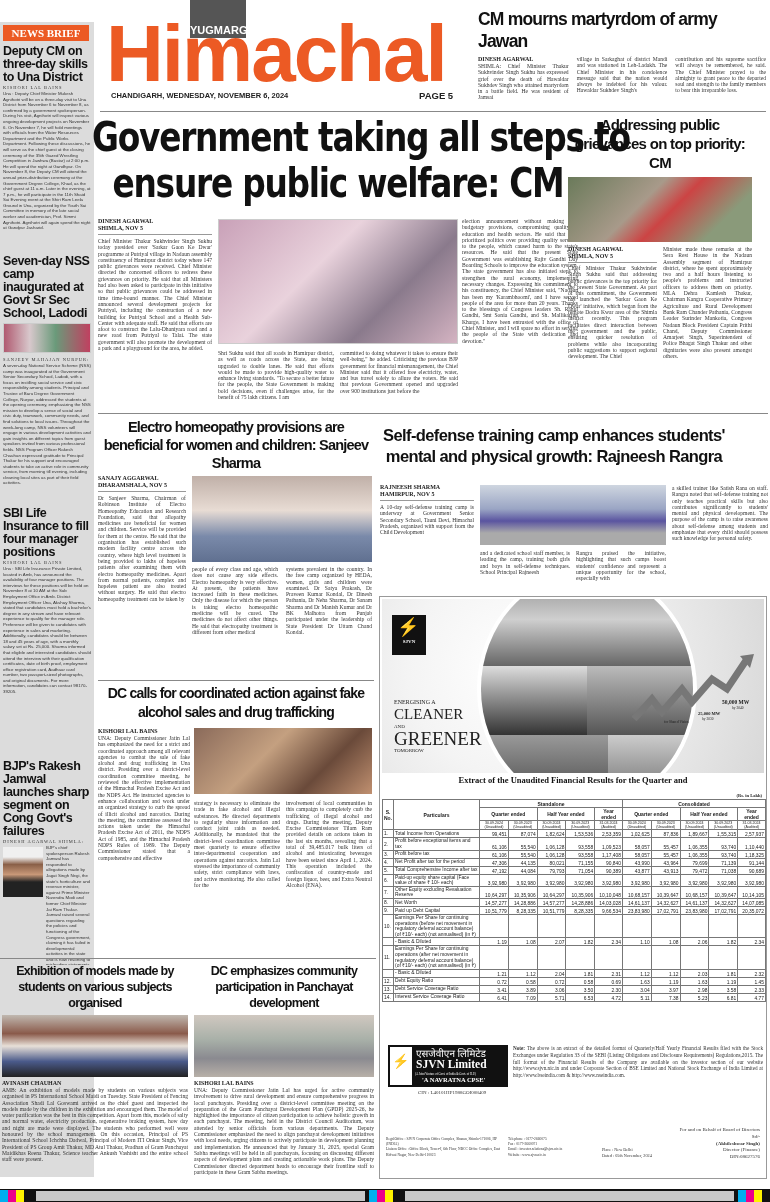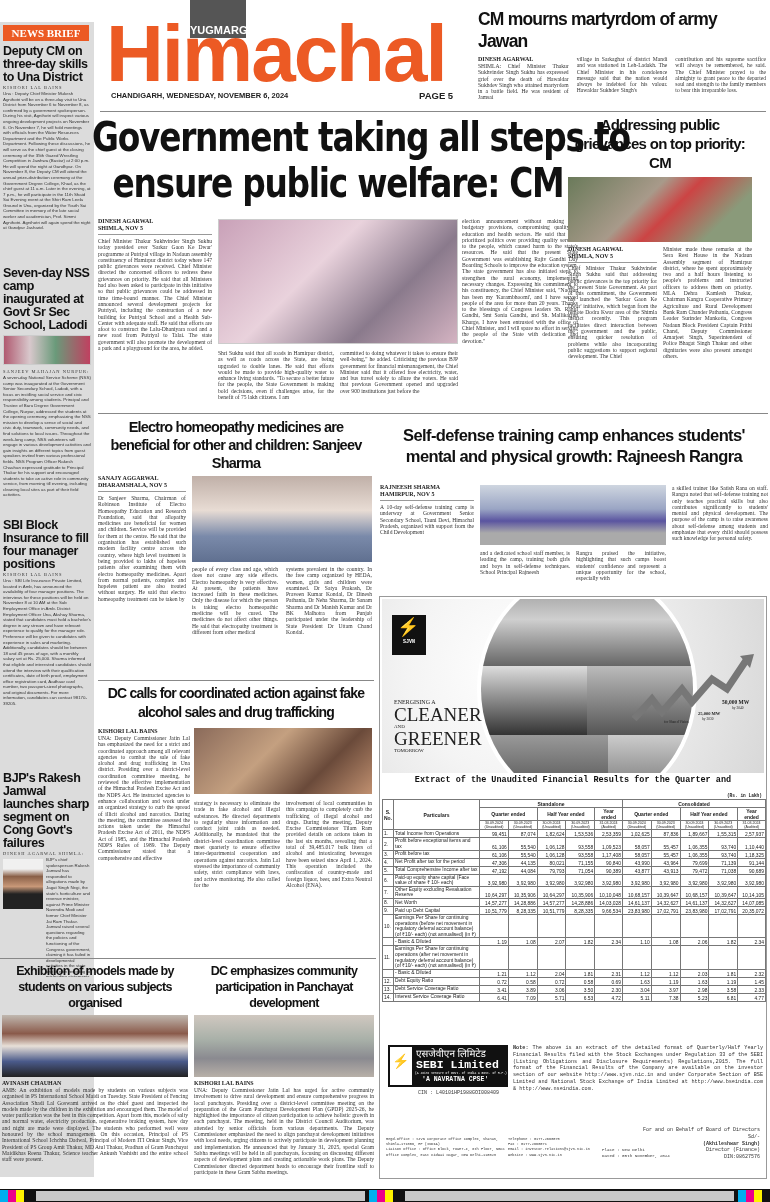--- a/index.html
+++ b/index.html
@@ -1,18 +1,18 @@
 <!DOCTYPE html>
 <html><head>
 <meta charset="utf-8">
 <style>
 *{box-sizing:border-box;margin:0;padding:0}
 body{width:770px;height:1202px;background:#fff;font-family:"Liberation Serif",serif;color:#222;position:relative;overflow:hidden}
 .abs{position:absolute}
-.sans{font-family:Liberation Mono, monospace}
+.sans{font-family:Liberation Serif, serif}
 p.body{font-size:5.6px;line-height:6.3px;text-align:justify;color:#333}
 .by{font-weight:bold;font-size:6px;line-height:7px;color:#222}
 .photo{background:linear-gradient(135deg,#c9a1b8,#e9d2dc 40%,#8a7a8c 70%,#d4b3c2);border:1px solid #ccc}
 .photo2{background:linear-gradient(135deg,#6a7a5a,#a89a8a 40%,#c44 55%,#8a9a7a 80%)}
 .photo3{background:linear-gradient(180deg,#cfd6e0,#9aa5c4 40%,#5a54a0 60%,#aaa 80%)}
 .photo4{background:linear-gradient(135deg,#d8d0c8,#b8a898 40%,#7a6858 70%,#c8b8a8)}
 .photo5{background:linear-gradient(135deg,#8a6a5a,#c4a080 40%,#6a4a3a 70%,#c09070)}
 .photo6{background:linear-gradient(180deg,#c0b0a8,#e8dcd4 40%,#7a8aaa 70%,#607090)}
 .photo7{background:linear-gradient(180deg,#d0c8c0,#a8b0a8 40%,#8a8a90 70%,#b8b0a8)}
 .hr{height:2px;background:#888}
@@ -39,28 +39,28 @@
 </head>
 <body>
 
 <div id="sidebar" class="abs">
   <div class="tag" style="margin-top:3px">NEWS BRIEF</div>
   <div style="margin-top:4px">
     <h3>Deputy CM on three-day skills to Una District</h3>
     <div class="sby">KISHORI LAL BAINS</div>
     <div class="stxt" style="height:160px;overflow:hidden">Una : Deputy Chief Minister Mukesh Agnihotri will be on a three-day visit to Una District from November 6 to November 8, as confirmed by a government spokesperson. During his visit, Agnihotri will inspect various ongoing development projects on November 6. On November 7, he will hold meetings with officials from the Water Resources Department and the Public Works Department. Following these discussions, he will serve as the chief guest at the closing ceremony of the 35th Gazed Wrestling Competition in Jawhwa (Bastar) at 2:00 p.m. He will spend the night at Gandhpur. On November 8, the Deputy CM will attend the annual prize-distribution ceremony at the Government Degree College, Khad, as the chief guest at 11 a.m. Later in the evening, at 7 p.m., he will participate in the 11th Shaid Sai Evening event at the Shiri Ram Leela Ground in Una, organized by the Youth Sai Committee in memory of the late social worker and academician, Prof. Simmi Agnihotri. Agnihotri will again spend the night at Gandpur Jasharid.</div>
   </div>
-  <div style="margin-top:16px">
+  <div style="margin-top:4px">
     <h3>Seven-day NSS camp inaugurated at Govt Sr Sec School, Ladodi</h3>
     <div class="photo" style="margin:3px 3px;height:30px;background:linear-gradient(90deg,#b05a70,#d8c8cc 30%,#6a9a7a 60%,#c04060)"></div>
     <div class="sby">SANJEEV MAHAJAN NURPUR:</div>
     <div class="stxt" style="height:140px;overflow:hidden">A seven-day National Service Scheme (NSS) camp was inaugurated at the Government Senior Secondary School, Ladodi, with a focus on instilling social service and civic responsibility among students. Principal and Trustee of Baru Degree Government College, Nurpur, addressed the students at the opening ceremony, emphasizing the NSS mission to develop a sense of social and civic duty, teamwork, community needs, and find solutions to local issues. Throughout the week-long camp, NSS volunteers will engage in various development activities and gain insights on different topics from guest speakers invited from various professional fields. NSS Program Officer Rakesh Chauhan expressed gratitude to Principal Thakur for his support and encouraged students to take an active role in community service, from morning till evening, including cleaning local sites as part of their field activities.</div>
   </div>
   <div style="margin-top:4px">
-    <h3>SBI Block Insurance to fill four manager positions</h3>
+    <h3>SBI Life Insurance to fill four manager positions</h3>
     <div class="sby">KISHORI LAL BAINS</div>
     <div class="stxt" style="height:190px;overflow:hidden">Una : SBI Life Insurance Private Limited, located in Amb, has announced the availability of four manager positions. The interviews for these positions will be held on November 8 at 10 AM at the Sub Employment Office in Amb. District Employment Officer Una, Akshay Sharma, stated that candidates must hold a bachelor's degree in any stream and have relevant experience to qualify for the manager role. Preference will be given to candidates with experience in sales and marketing. Additionally, candidates should be between 18 and 45 years of age, with a monthly salary set at Rs. 25,000. Sharma informed that eligible and interested candidates should attend the interview with their qualification certificates, date of birth proof, employment office registration card, Aadhaar card number, two passport-sized photographs, and original documents. For more information, candidates can contact 98170-39205.</div>
   </div>
   <div style="margin-top:4px">
     <h3>BJP's Rakesh Jamwal launches sharp segment on Cong Govt's failures</h3>
     <div class="sby">DINESH AGARWAL SHIMLA:</div>
     <div style="position:relative;padding:0 3px">
       <div style="float:left;width:40px;height:50px;margin:2px 3px 1px 0;background:linear-gradient(180deg,#f0f0f0 0%,#f0f0f0 20%,#8a6048 35%,#c89878 55%,#222 70%,#222 100%)"></div>
       <div class="stxt" style="padding:0;height:120px;overflow:hidden">BJP's chief spokesperson Rakesh Jamwal has responded to allegations made by Jagat Singh Negi, the state's horticulture and revenue minister, against Prime Minister Narendra Modi and former Chief Minister Jai Ram Thakur. Jamwal raised several questions regarding the policies and functioning of the Congress government, claiming it has failed in developmental activities in the state and is now resorting to misleading statements to cover its failures. He remarked, "In the opposition, we held 'tanka sitting' duties, but the Sukhu government has kept its ministers 'tanka sitting' even after coming to power." According to Jamwal, while ministers are engaged in "lunch diplomacy" in Shimla and Dilsupur, the issues faced by the public are being ignored.</div>
     </div>
@@ -115,36 +115,36 @@
       <div class="by" style="border-bottom:1px solid #999;padding-bottom:2px;margin-bottom:2px">SHIMLA, NOV 5</div>
       <p class="body" style="height:110px;overflow:hidden">Chief Minister Thakur Sukhvinder Singh Sukhu said that addressing public grievances is the top priority for the present State Government. As part of this commitment, the Government has launched the 'Sarkar Gaon Ke Dwar' initiative, which began from the remote Dodra Kwar area of the Shimla district recently. This program facilitates direct interaction between the government and the public, ensuring quicker resolution of problems while also incorporating public suggestions to support regional development. The Chief</p>
     </div>
     <p class="body" style="flex:1;height:130px;overflow:hidden">Minister made these remarks at the Sera Rest House in the Nadaun Assembly segment of Hamirpur district, where he spent approximately two and a half hours listening to people's problems and instructed officers to address them on priority. MLA Dehra Kamlesh Thakur, Chairman Kangra Cooperative Primary Agriculture and Rural Development Bank Ram Chander Pathania, Congress Leader Surinder Mankotia, Congress Nadaun Block President Captain Prithi Chand, Deputy Commissioner Amarjeet Singh, Superintendent of Police Bhagat Singh Thakur and other dignitaries were also present amongst others.</p>
   </div>
 </div>
 
 <div class="abs hr" style="left:98px;top:413px;width:670px;height:1px"></div>
 
 <div class="abs" style="left:98px;top:418px;width:276px">
-  <div class="hl" style="font-size:14.5px;line-height:18px;letter-spacing:-0.8px">Electro homeopathy medicines are beneficial for other and children: Sanjeev Sharma</div>
+  <div class="hl" style="font-size:14.5px;line-height:18px;letter-spacing:-0.8px">Electro homeopathy provisions are beneficial for women and children: Sanjeev Sharma</div>
 </div>
 <div class="abs" style="left:98px;top:475px;width:88px">
   <div class="by">SANAJY AGGARWAL</div>
   <div class="by" style="border-bottom:1px solid #999;padding-bottom:2px;margin-bottom:3px">DHARAMSHALA, NOV 5</div>
   <p class="body" style="height:175px;overflow:hidden">Dr Sanjeev Sharma, Chairman of Robinson Institute of Electro Homeopathy Education and Research Foundation, said that allopathy medicines are beneficial for women and children. Service will be provided for them at the centre. He said that the organisation has established such modern facility centre across the country, where high level treatment is being provided to lakhs of hopeless patients after examining them with electro homeopathy medicines. Apart from normal patients, complex and hopeless patient are also treated without surgery. He said that electro homeopathy treatment can be taken by</p>
 </div>
 <div class="abs photo6" style="left:192px;top:476px;width:180px;height:86px"></div>
 <div class="abs" style="left:192px;top:566px;width:86px">
   <p class="body" style="height:110px;overflow:hidden">people of every class and age, which does not cause any side effects. Electro homeopathy is very effective. At present, the patients have increased faith in these medicines. Only the disease for which the person is taking electro homeopathic medicine will be cured. The medicines do not affect other things. He said that electropathy treatment is different from other medical</p>
 </div>
 <div class="abs" style="left:286px;top:566px;width:86px">
   <p class="body" style="height:110px;overflow:hidden">systems prevalent in the country. In the free camp organized by HEDA, women, girls and children were examined. Dr Satya Prakash, Dr Praveen Kumar Kondal, Dr Dinesh Pathania, Dr Neha Sharma, Dr Sanam Sharma and Dr Manish Kumar and Dr BK Malhotra from Punjab participated under the leadership of State President Dr Uttam Chand Kondal.</p>
 </div>
 
-<div class="abs" style="left:380px;top:425px;width:388px">
+<div class="abs" style="left:360px;top:425px;width:388px">
   <div class="hl" style="font-size:16.5px;line-height:21px;letter-spacing:-0.6px">Self-defense training camp enhances students' mental and physical growth: Rajneesh Rangra</div>
 </div>
 <div class="abs" style="left:380px;top:484px;width:94px">
   <div class="by">RAJNEESH SHARMA</div>
   <div class="by" style="border-bottom:1px solid #999;padding-bottom:2px;margin-bottom:3px">HAMIRPUR, NOV 5</div>
   <p class="body" style="height:60px;overflow:hidden">A 10-day self-defense training camp is underway at Government Senior Secondary School, Tauni Devi, Himachal Pradesh, organized with support from the Child Development</p>
 </div>
 <div class="abs photo3" style="left:480px;top:485px;width:186px;height:60px"></div>
 <div class="abs" style="left:480px;top:550px;width:90px">
   <p class="body" style="height:40px;overflow:hidden">and a dedicated school staff member, is leading the camp, training both girls and boys in self-defense techniques. School Principal Rajneesh</p>
@@ -196,21 +196,21 @@
     </div>
     <div style="position:absolute;left:95px;top:-30px;width:220px;height:240px;border-radius:50%;overflow:hidden;border:4px solid #fff">
       <div style="position:absolute;left:0;top:0;width:100%;height:40%;background:linear-gradient(180deg,#8a8a8a,#cfcfcf 50%,#666)"></div>
       <div style="position:absolute;left:0;top:40%;width:50%;height:30%;background:linear-gradient(180deg,#ddd,#777 60%,#333)"></div>
       <div style="position:absolute;left:50%;top:40%;width:50%;height:30%;background:linear-gradient(180deg,#bbb,#555)"></div>
       <div style="position:absolute;left:0;top:70%;width:60%;height:30%;background:linear-gradient(180deg,#999,#444)"></div>
       <div style="position:absolute;left:60%;top:70%;width:40%;height:30%;background:linear-gradient(180deg,#ccc,#666)"></div>
     </div>
     <div class="abs" style="left:12px;top:100px;font-family:'Liberation Serif',serif;color:#222">
       <div style="font-size:6px">ENERGISING A</div>
-      <div style="font-size:19px;line-height:19px">CLEANER</div>
+      <div style="font-size:15px;line-height:19px">CLEANER</div>
       <div style="font-size:5px">AND</div>
       <div style="font-size:19px;line-height:19px">GREENER</div>
       <div style="font-size:5px">TOMORROW</div>
     </div>
     <svg class="abs" style="left:250px;top:55px" width="130" height="70">
       <polyline points="2,65 20,45 30,58 50,35 60,48 80,25 95,35 115,5" fill="none" stroke="#777" stroke-width="7"></polyline>
       <polygon points="108,2 122,0 118,14" fill="#777"></polygon>
     </svg>
     <div class="abs" style="left:340px;top:100px;font-family:'Liberation Serif',serif;font-weight:bold;font-size:5.5px">50,000 MW</div>
     <div class="abs" style="left:350px;top:107px;font-size:3.5px">by 2040</div>
@@ -483,21 +483,21 @@
             <td class="num" style="vertical-align: bottom;">6.81</td>
             <td class="num" style="vertical-align: bottom;">4.77</td>
           </tr>
         </tbody>
     </table>
   </div>
 
   <div class="abs" style="left:8px;top:448px;width:120px;height:42px;background:#111;color:#fff">
     <div style="position:absolute;left:2px;top:2px;width:22px;height:38px;background:#fff;color:#111;text-align:center;font-size:14px;line-height:30px">⚡</div>
     <div style="position:absolute;left:28px;top:1px;font-size:10px;white-space:nowrap">एसजेवीएन लिमिटेड</div>
-    <div class="sans" style="position:absolute;left:28px;top:13px;font-size:11.5px;font-weight:bold;white-space:nowrap">SEBI Limited</div>
+    <div class="sans" style="position:absolute;left:28px;top:13px;font-size:11.5px;font-weight:bold;white-space:nowrap">SJVN Limited</div>
     <div class="sans" style="position:absolute;left:27px;top:27px;font-size:3px;white-space:nowrap">(A Joint Venture of Govt. of India &amp; Govt. of H.P.)</div>
     <div class="sans" style="position:absolute;left:34px;top:31px;font-size:6.5px;font-weight:bold;white-space:nowrap">'A NAVRATNA CPSE'</div>
   </div>
   <div class="abs sans" style="left:38px;top:493px;font-size:5px;color:#333">CIN : L40101HP1988GOI008409</div>
   <div class="abs sans" style="left:133px;top:448px;width:250px;font-size:5.2px;line-height:6.8px;text-align:justify;color:#333">
     <b>Note:</b><span> The above is an extract of the detailed format of Quarterly/Half Yearly Financial Results filed with the Stock Exchanges under Regulation 33 of the SEBI (Listing Obligations and Disclosure Requirements) Regulations,2015. The full format of the Financial Results of the Company are available on the investor section of our website http://www.sjvn.nic.in and under Corporate Section of BSE Limited and National Stock Exchange of India Limited at http://www.bseindia.com &amp; http://www.nseindia.com.</span>
   </div>
   <div class="abs sans" style="left:6px;top:540px;width:120px;font-size:3.6px;line-height:5.2px;color:#333">
     <div>Regd.Office : SJVN Corporate Office Complex, Shanan, Shimla-171006, HP (INDIA)</div>
     <div>Liaison Office : Office Block, Tower-I, 6th Floor, NBCC Office Complex, East Kidwai Nagar, New Delhi-110023</div>

